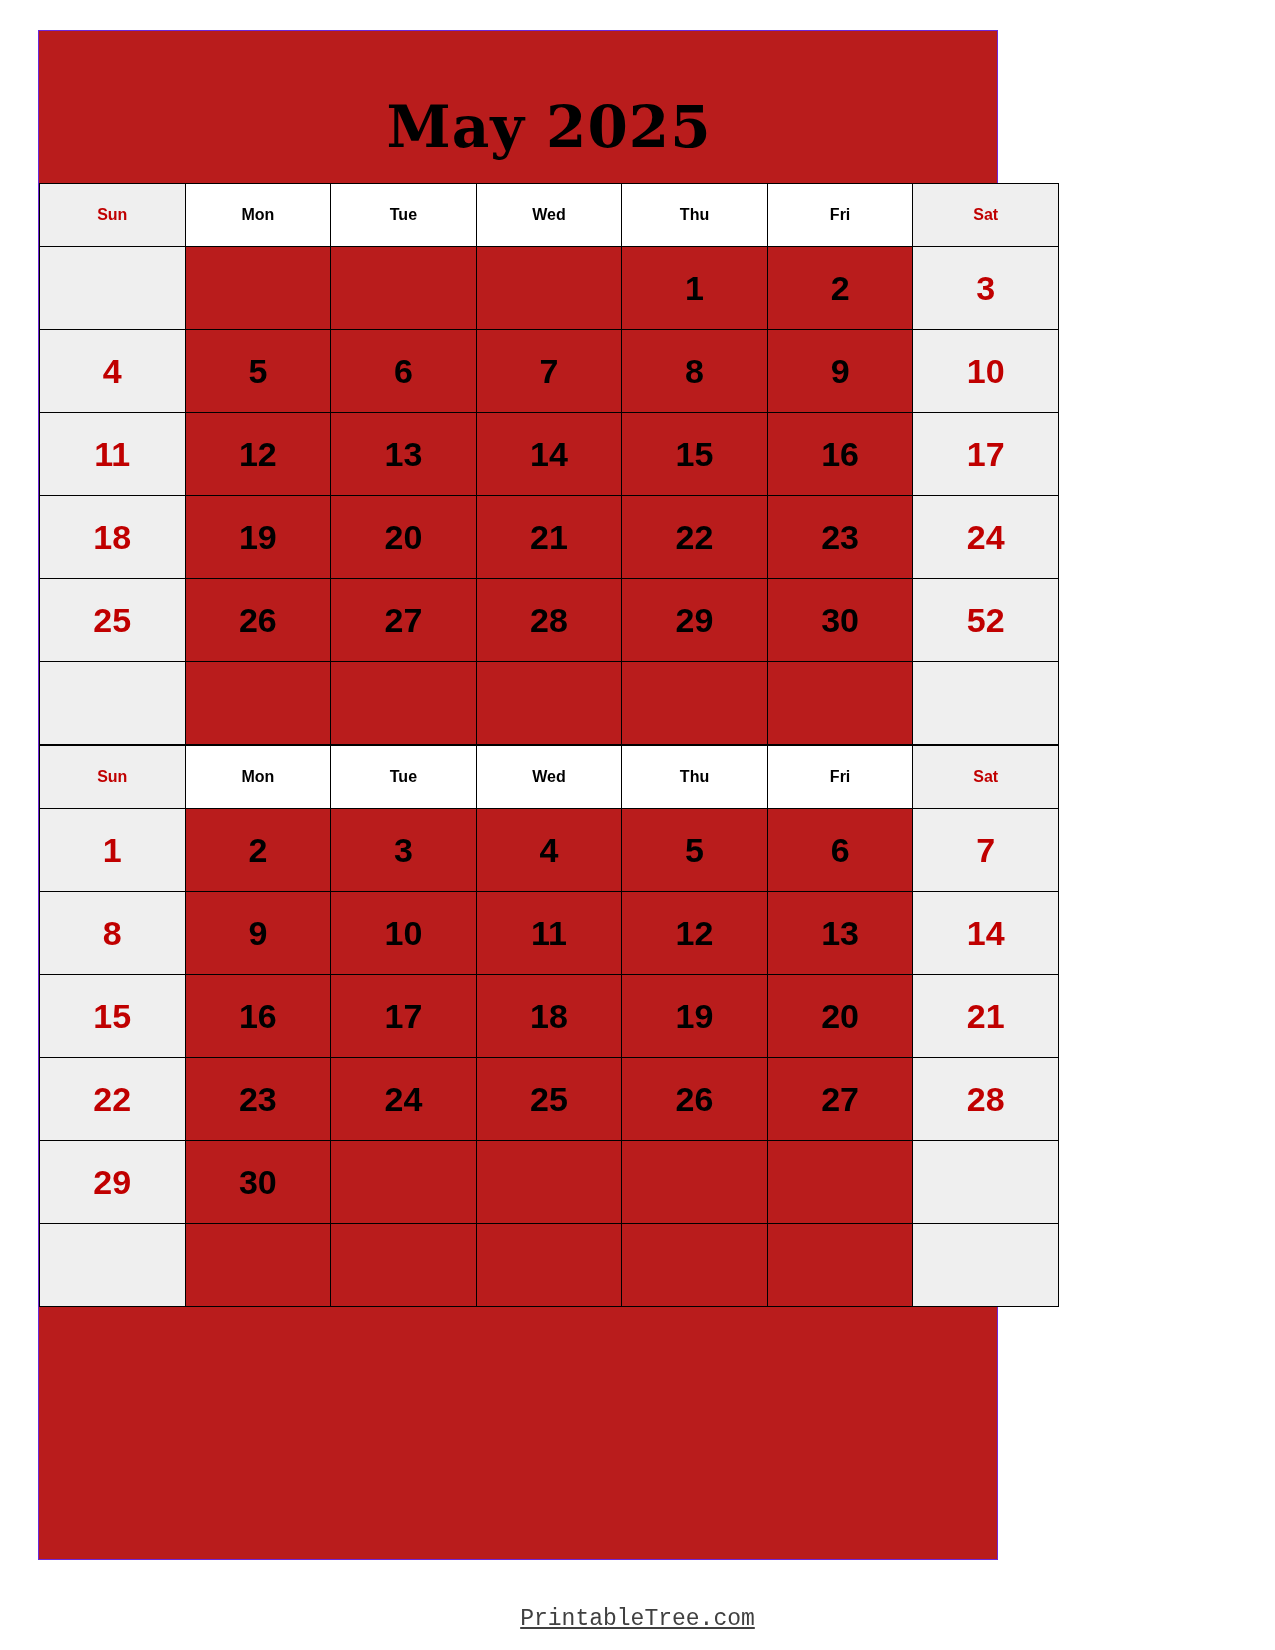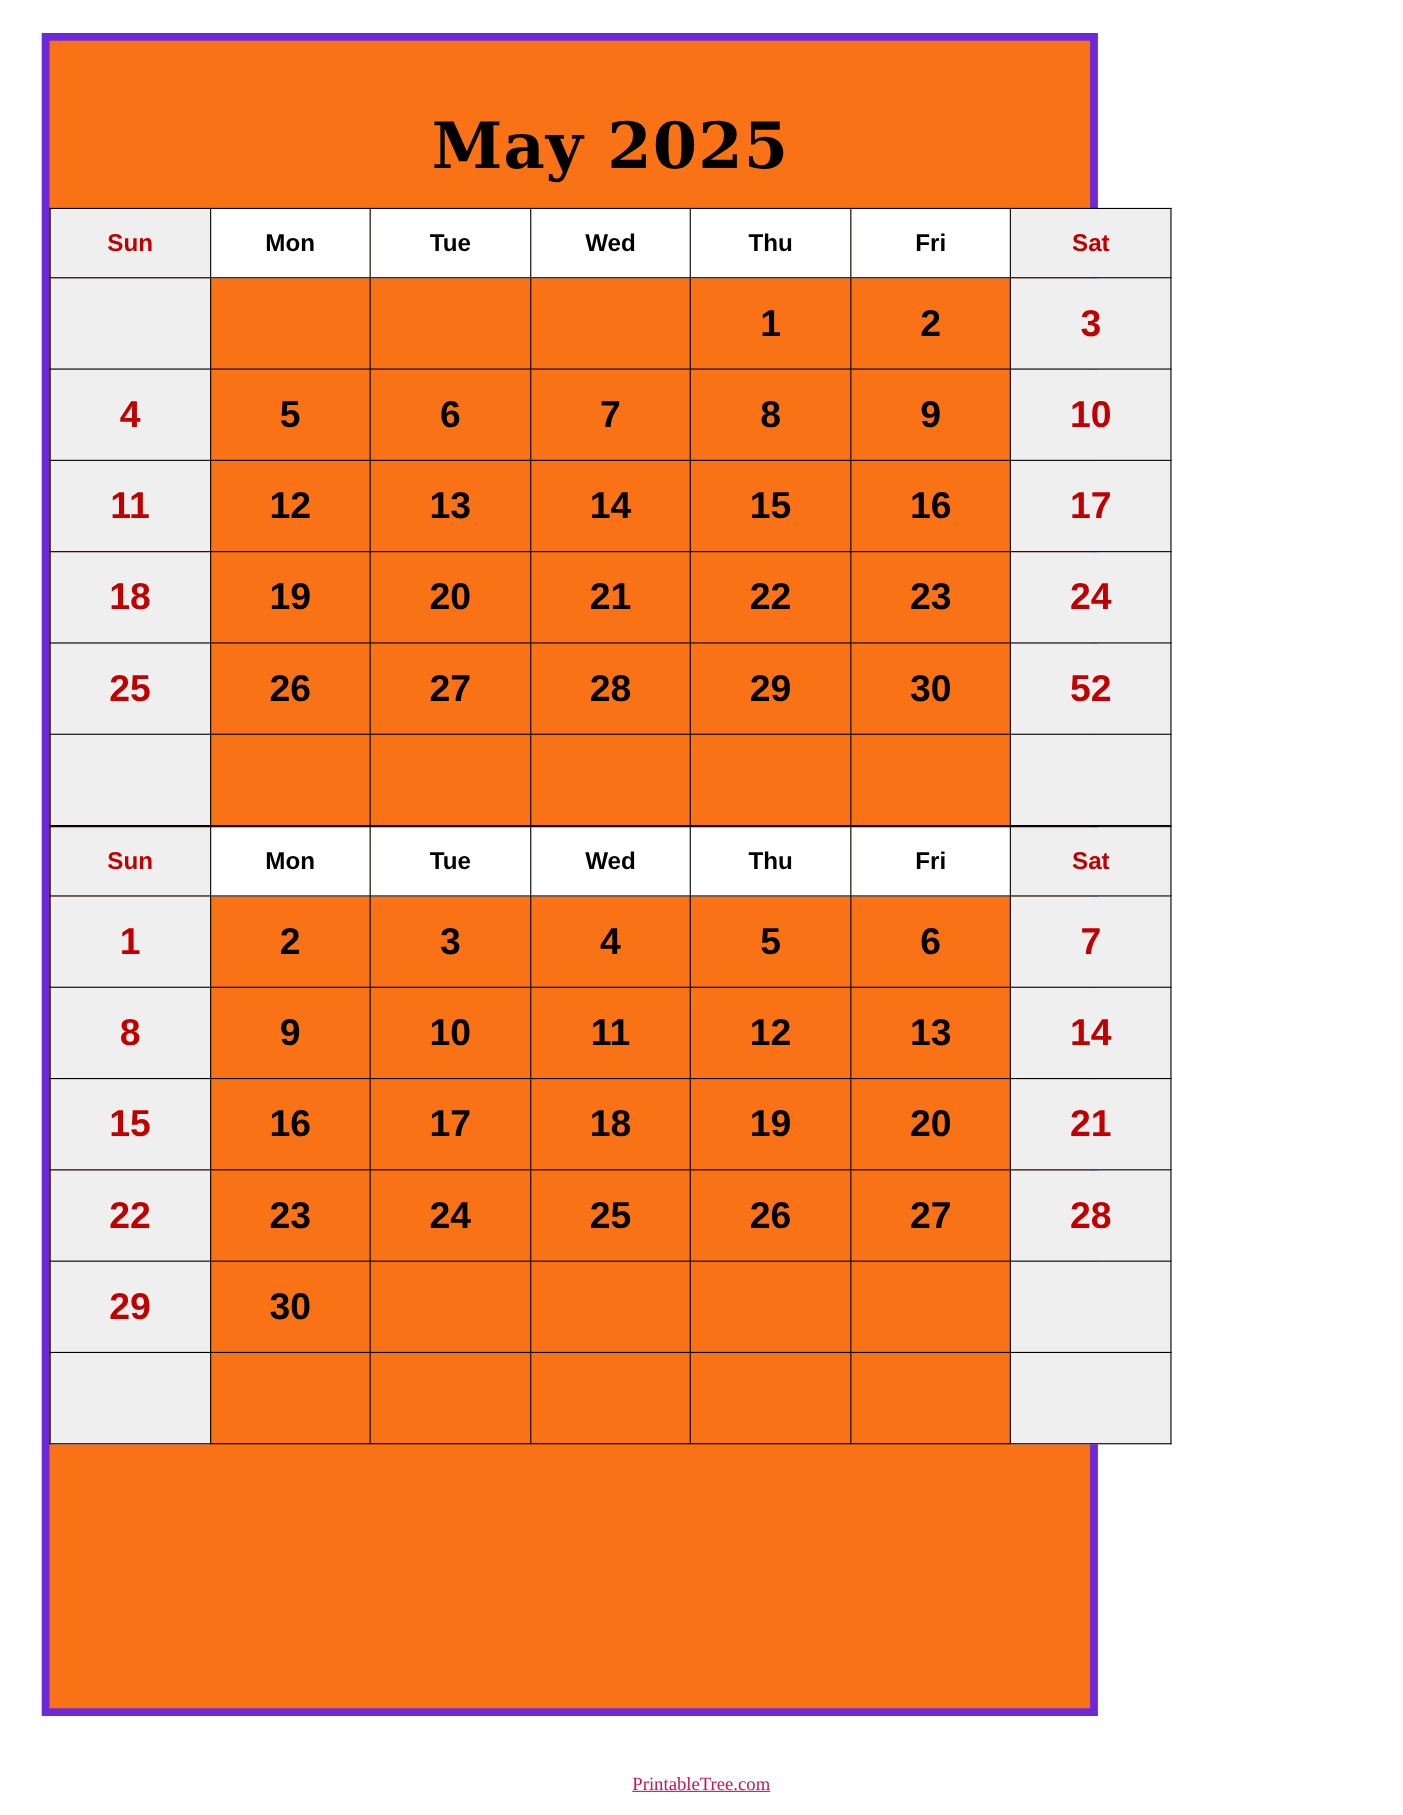--- a/index.html
+++ b/index.html
@@ -12,23 +12,23 @@
     height: 1650px;
     font-family: "Liberation Sans", sans-serif;
     position: relative;
   }
   .page {
     position: absolute;
     left: 38px;
     top: 30px;
     width: 960px;
     height: 1530px;
-    border: 7px solid #6d28d9;
+    border: 1px solid #6d28d9;
     box-sizing: border-box;
-    background: #f97316;
+    background: #b91c1c;
   }
   .month-block {
     width: 1020px;
     margin: 0 auto;
   }
   .month-title {
     text-align: center;
     font-family: "DejaVu Serif", serif;
     font-weight: bold;
     letter-spacing: 1px;
@@ -50,21 +50,21 @@
     margin: 0 auto;
   }
   table.cal td, table.cal th {
     border: 1px solid #000000;
     text-align: center;
     vertical-align: middle;
     padding: 0;
   }
   table.cal th {
     height: 62px;
-    font-size: 22px;
+    font-size: 16px;
     font-weight: bold;
     font-family: "Liberation Sans", sans-serif;
     background: #ffffff;
   }
   table.cal th.weekend-head {
     color: #c00000;
     background: #efefef;
   }
   table.cal td {
     height: 82px;
@@ -78,24 +78,24 @@
     background: #efefef;
   }
   .footer {
     position: absolute;
     left: 0;
     right: 0;
     bottom: 18px;
     text-align: center;
   }
   .footer a {
-    font-size: 17px;
-    color: #be185d;
+    font-size: 23px;
+    color: #404040;
     text-decoration: underline;
-    font-family: Liberation Serif, serif;
+    font-family: Liberation Mono, monospace;
   }
 </style>
 </head>
 <body>
 
 <div class="page">
 
   <div class="month-block">
     <div class="month-title title-may">May 2025</div>
     <table class="cal">

